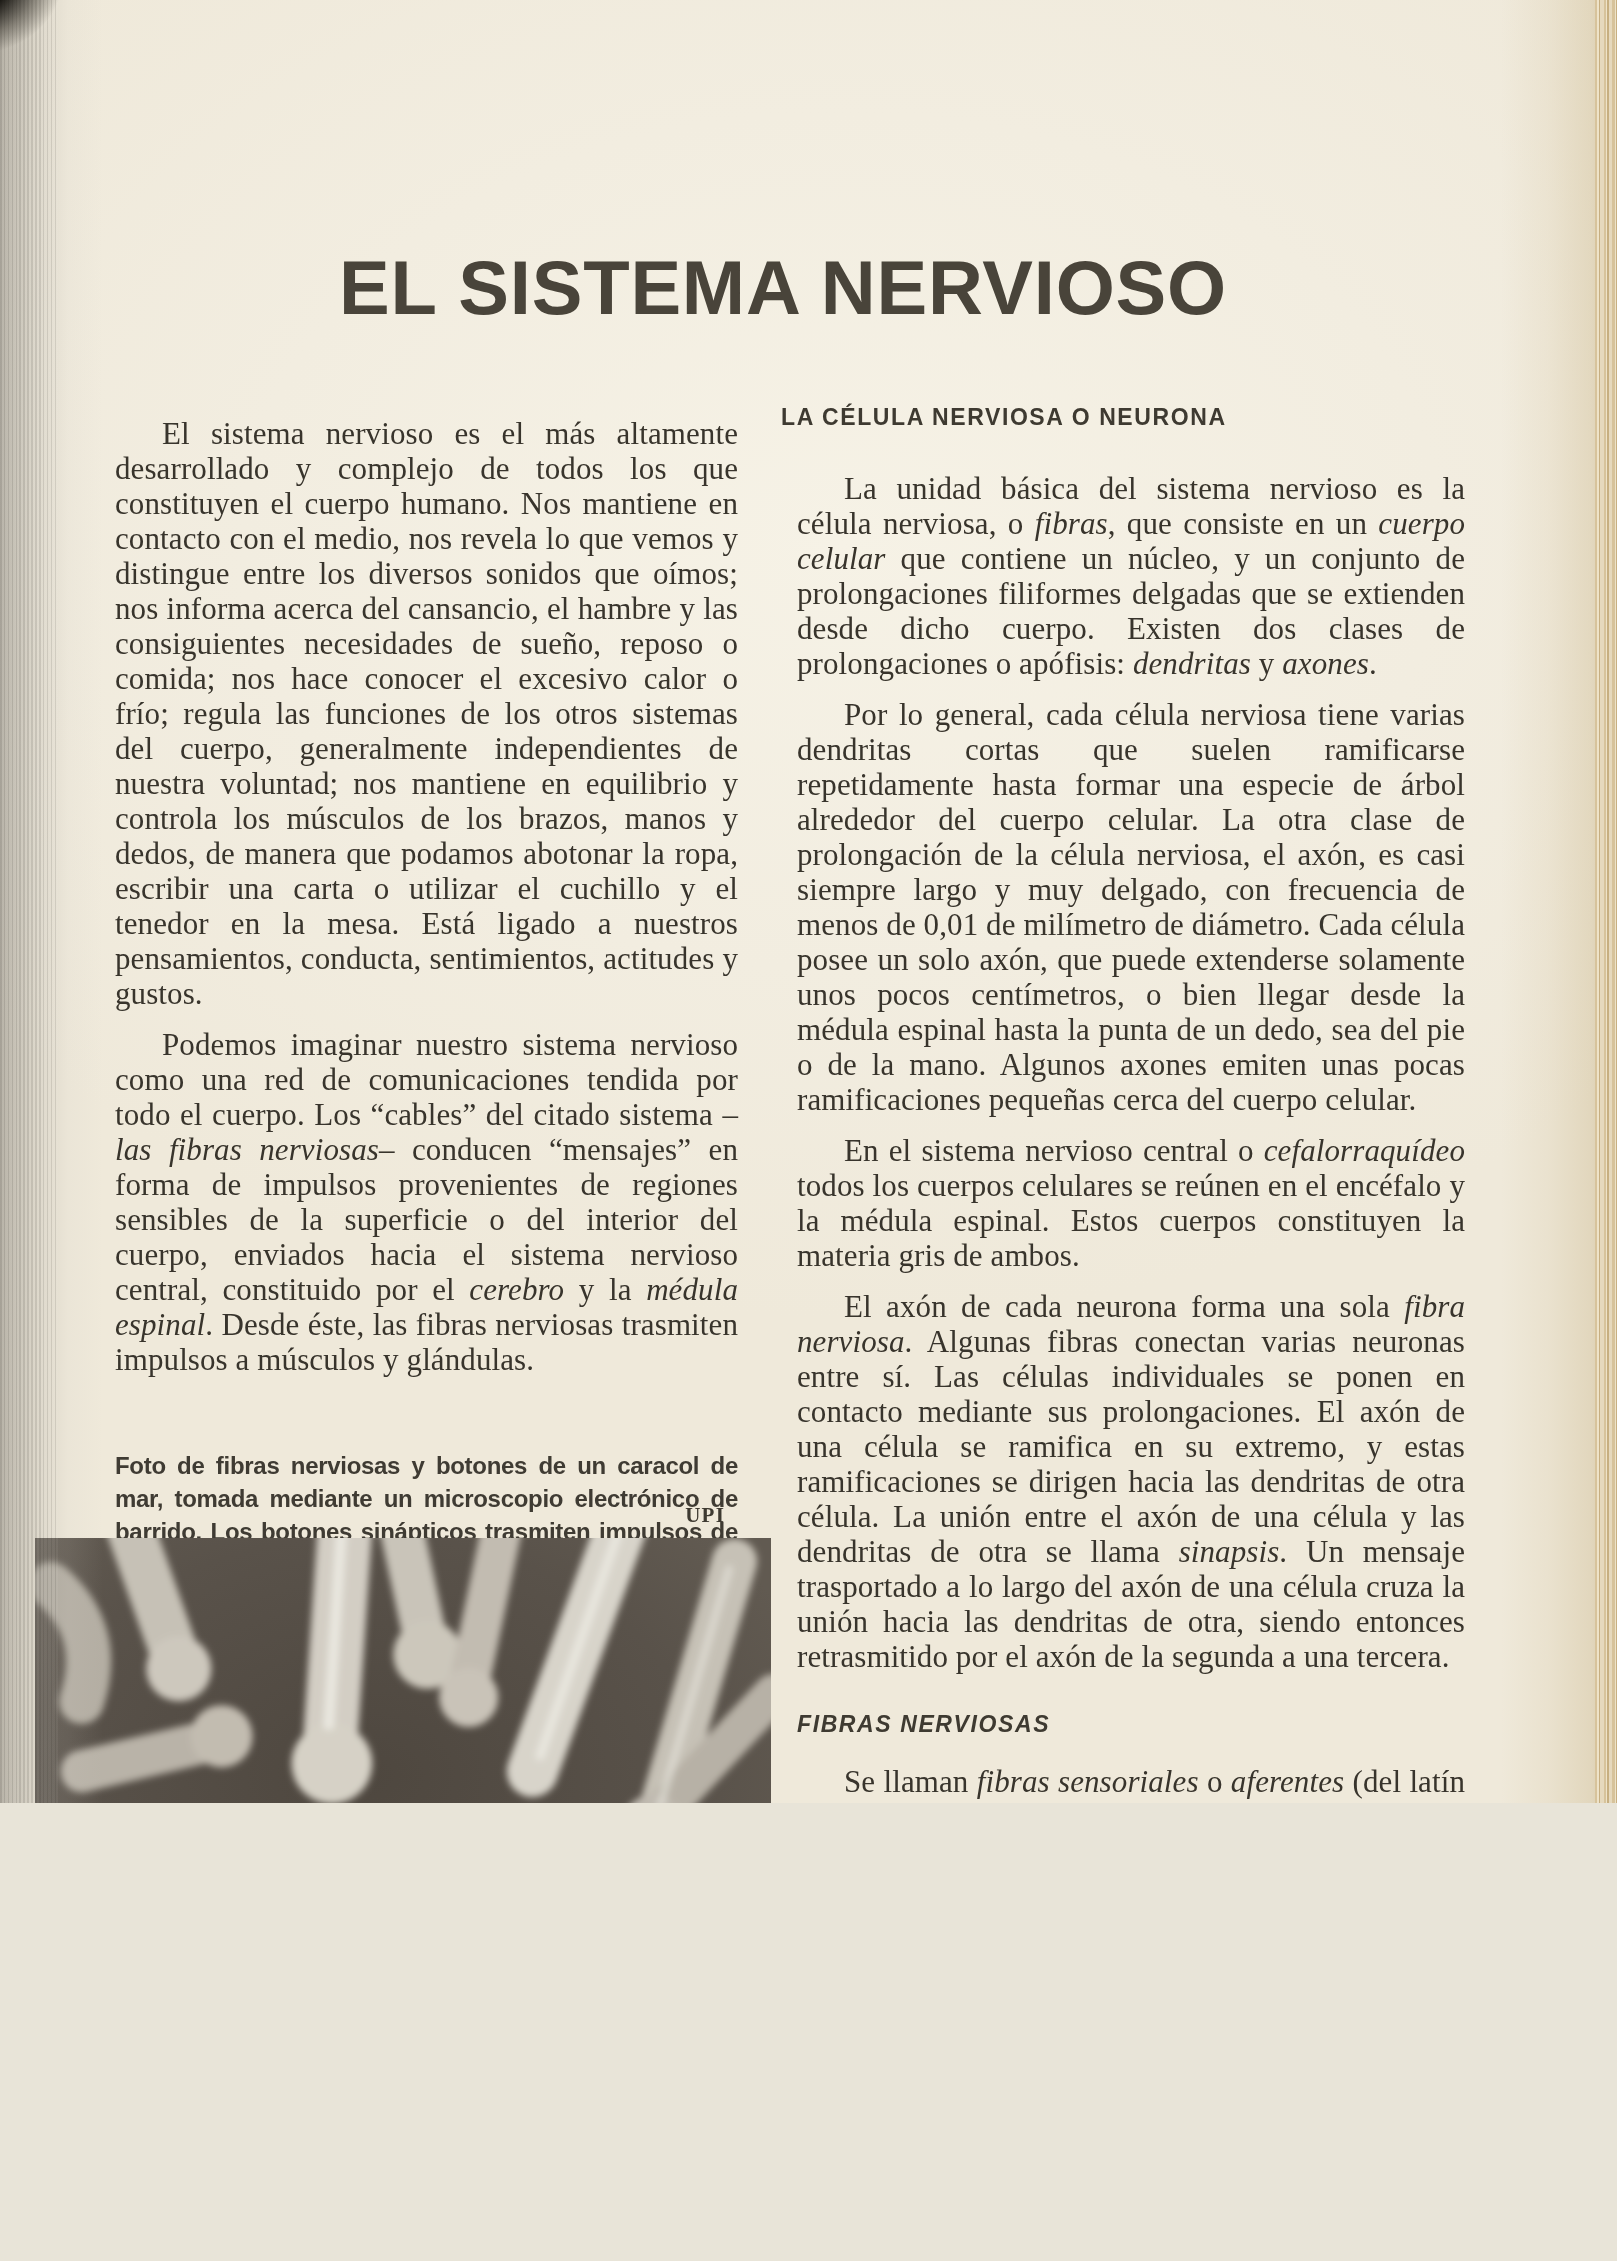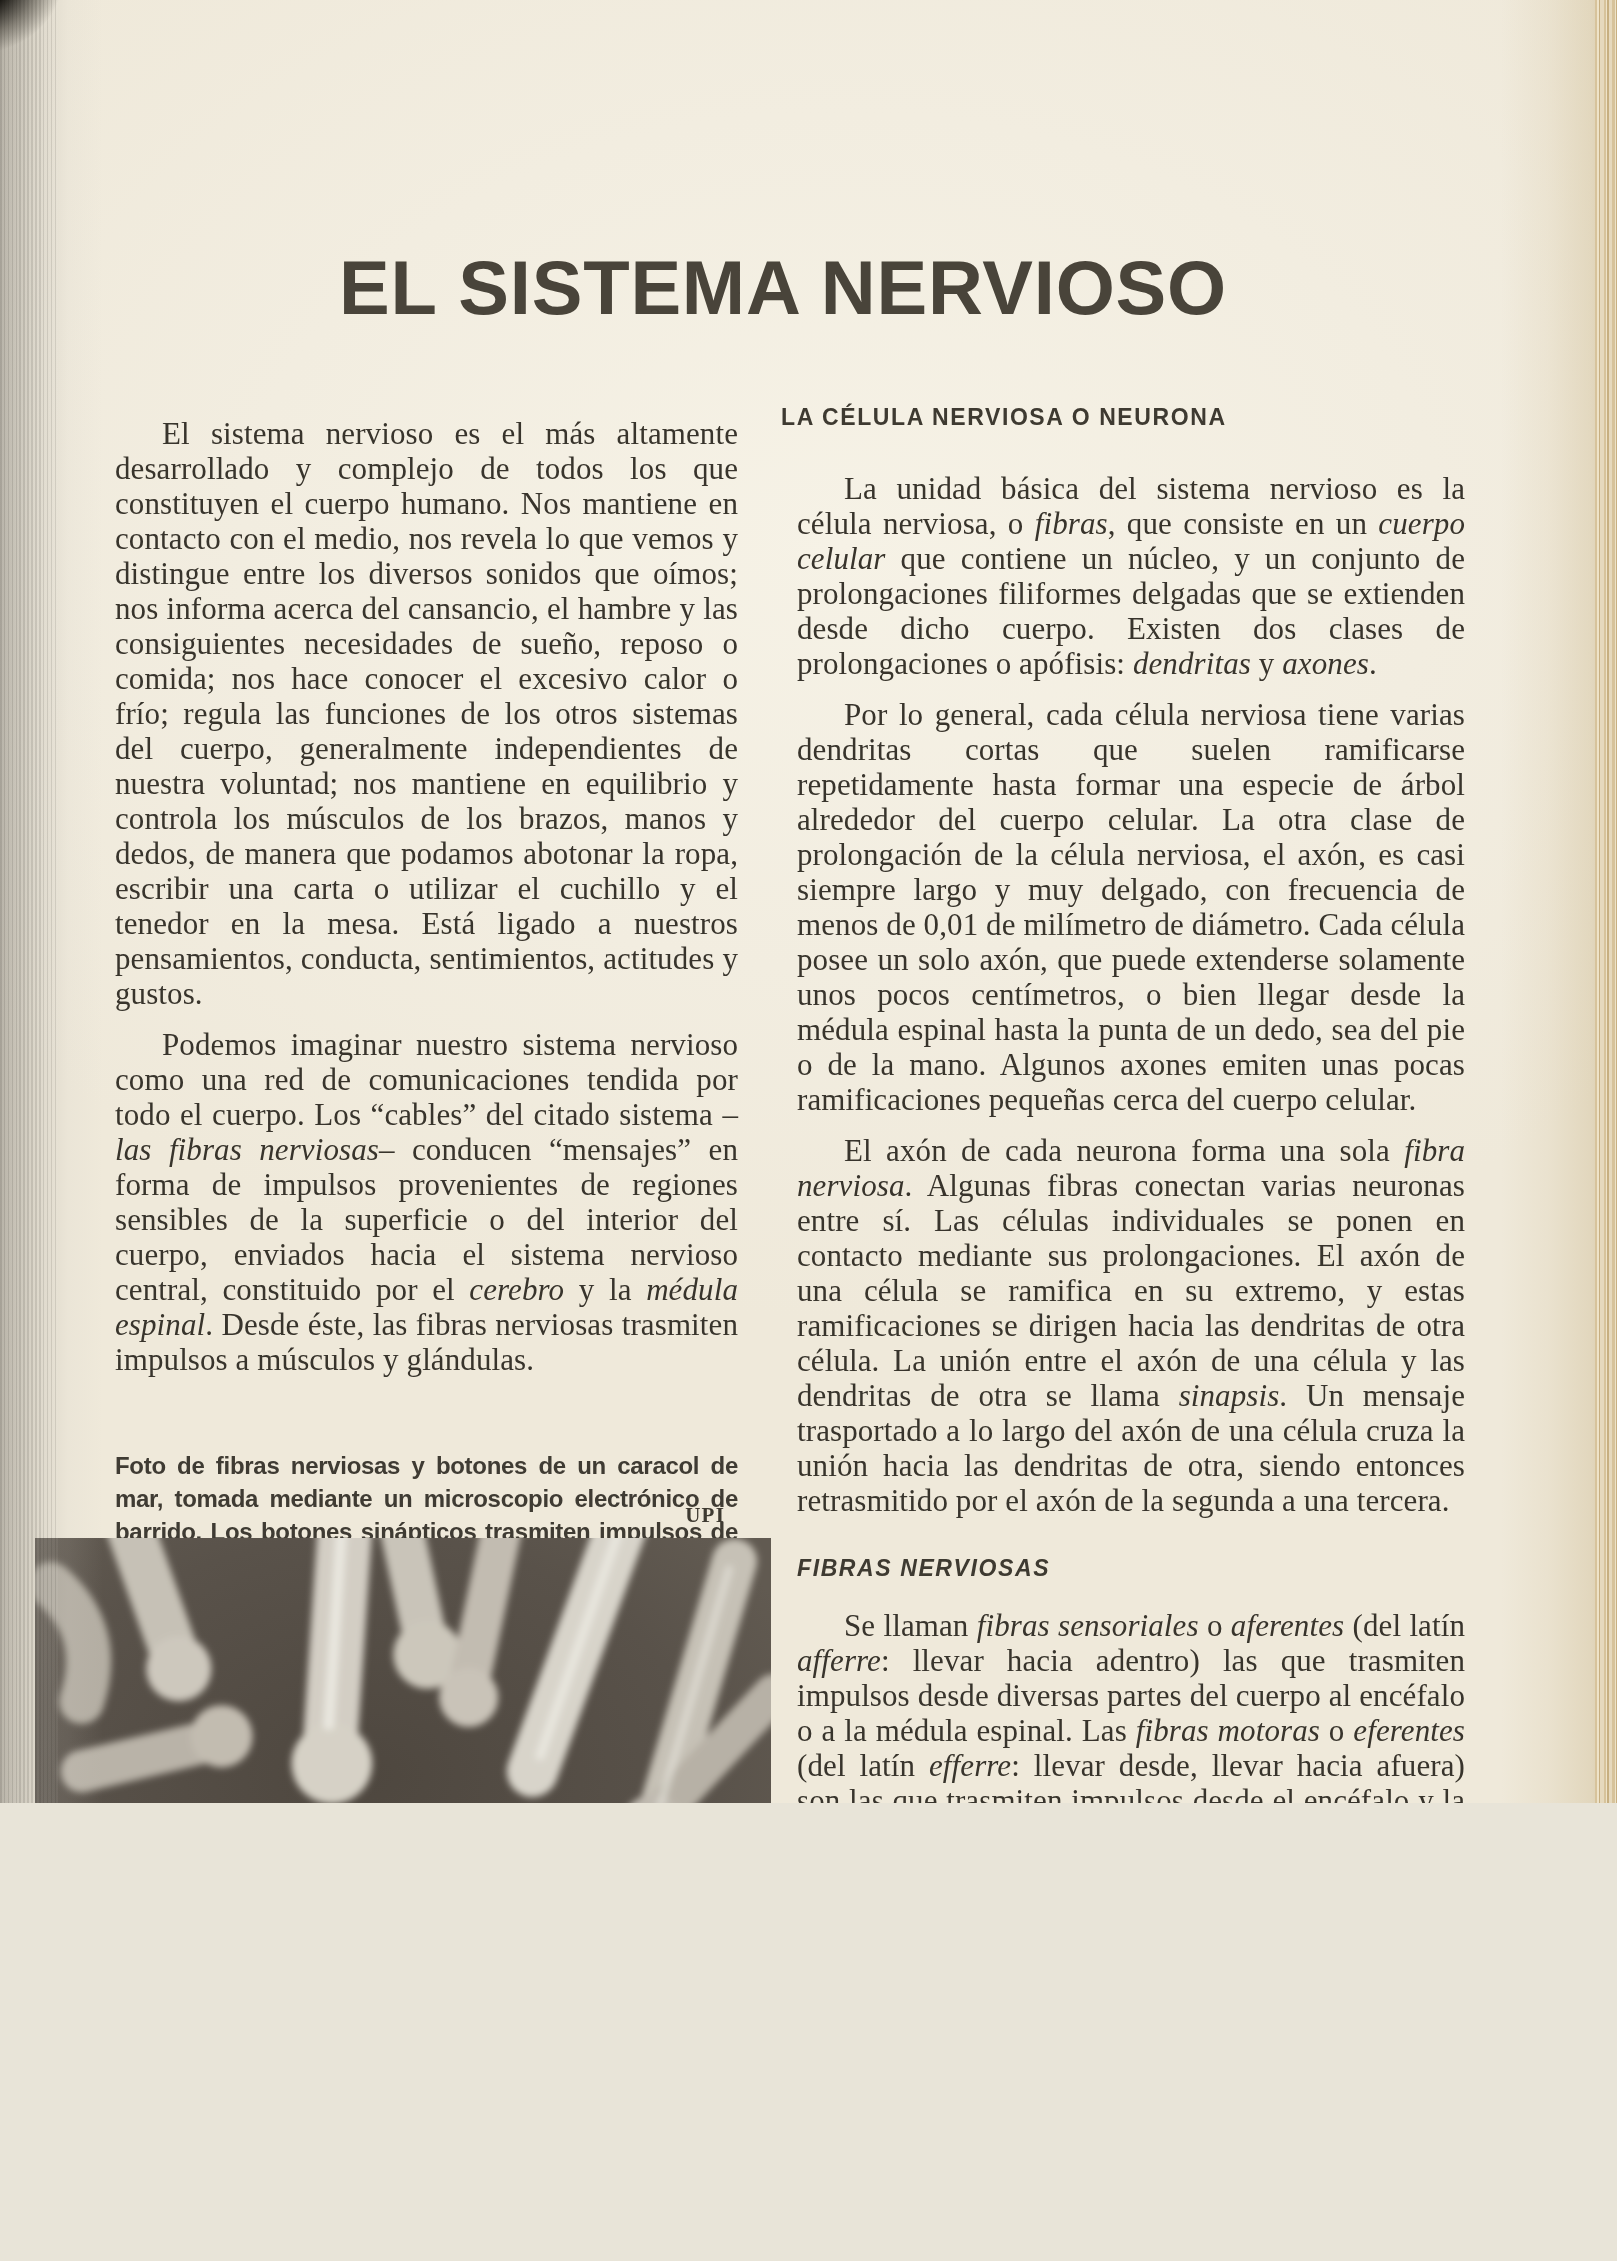--- a/index.html
+++ b/index.html
@@ -145,20 +145,21 @@
       <path d="M395,-20 L378,240" stroke="#efede6" stroke-width="14" opacity=".8"></path>
       <path d="M755,-20 L650,280" stroke="#f0eee7" stroke-width="12" opacity=".7"></path>
       <path d="M893,40 L730,600" stroke="#e8e6de" stroke-width="10" opacity=".6"></path>
     </g>
   </svg>
 
   <section class="col col-right">
     <h2 class="sect">LA CÉLULA NERVIOSA O NEURONA</h2>
     <p>La unidad básica del sistema nervioso es la célula nerviosa, o <i>fibras</i>, que consiste en un <i>cuerpo celular</i> que contiene un núcleo, y un conjunto de prolongaciones filiformes delgadas que se extienden desde dicho cuerpo. Existen dos clases de prolongaciones o apófisis: <i>dendritas</i> y <i>axones</i>.</p>
     <p>Por lo general, cada célula nerviosa tiene varias dendritas cortas que suelen ramificarse repetidamente hasta formar una especie de árbol alrededor del cuerpo celular. La otra clase de prolongación de la célula nerviosa, el axón, es casi siempre largo y muy delgado, con frecuencia de menos de 0,01 de milímetro de diámetro. Cada célula posee un solo axón, que puede extenderse solamente unos pocos centímetros, o bien llegar desde la médula espinal hasta la punta de un dedo, sea del pie o de la mano. Algunos axones emiten unas pocas ramificaciones pequeñas cerca del cuerpo celular.</p>
+    <p>En el sistema nervioso central o <i>cefalorraquídeo</i> todos los cuerpos celulares se reúnen en el encéfalo y la médula espinal. Estos cuerpos constituyen la materia gris de ambos.</p>
     <p>El axón de cada neurona forma una sola <i>fibra nerviosa</i>. Algunas fibras conectan varias neuronas entre sí. Las células individuales se ponen en contacto mediante sus prolongaciones. El axón de una célula se ramifica en su extremo, y estas ramificaciones se dirigen hacia las dendritas de otra célula. La unión entre el axón de una célula y las dendritas de otra se llama <i>sinapsis</i>. Un mensaje trasportado a lo largo del axón de una célula cruza la unión hacia las dendritas de otra, siendo entonces retrasmitido por el axón de la segunda a una tercera.</p>
     <h2 class="sect sect-2">FIBRAS NERVIOSAS</h2>
     <p>Se llaman <i>fibras sensoriales</i> o <i>aferentes</i> (del latín <i>afferre</i>: llevar hacia adentro) las que trasmiten impulsos desde diversas partes del cuerpo al encéfalo o a la médula espinal. Las <i>fibras motoras</i> o <i>eferentes</i> (del latín <i>efferre</i>: llevar desde, llevar hacia afuera) son las que trasmiten impulsos desde el encéfalo y la médula espinal.</p>
   </section>
 
   <footer class="footer">
     <span class="chapter">EL SISTEMA NERVIOSO</span>
     <span class="pnum">165</span>
   </footer>
 

